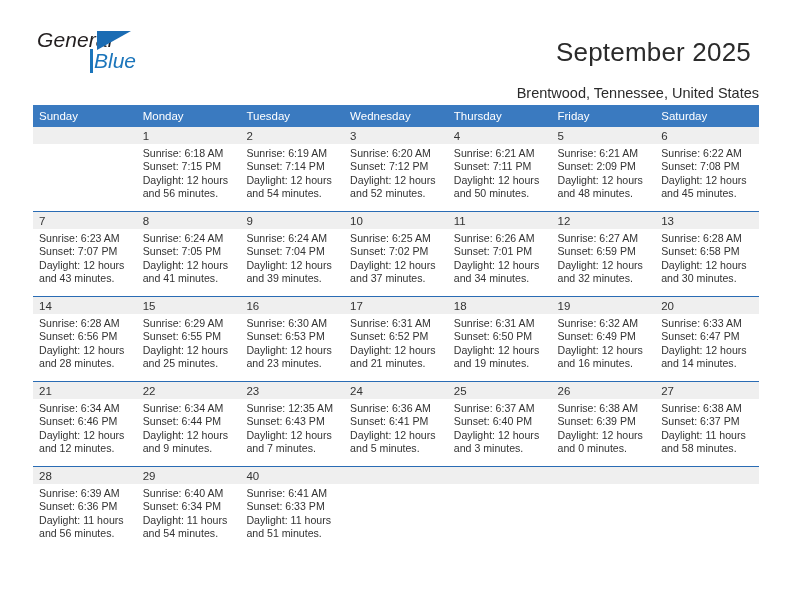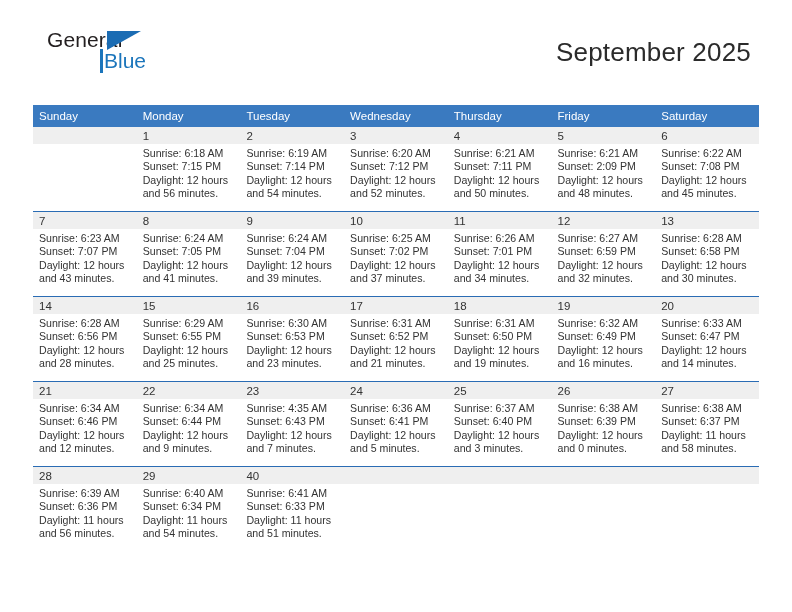--- a/index.html
+++ b/index.html
@@ -24,26 +24,27 @@
   
   .top {
     position: absolute;
     left: 33px;
     top: 28px;
     width: 726px;
     height: 70px;
   }
   .brand {
     position: absolute;
-    left: 12px;
+    left: 2px;
     top: 0;
     width: 210px;
     height: 58px;
     line-height: 1;
     user-select: none;
+    font-style: italic;
   }
   .brand-general {
     position: absolute;
     left: 2px;
     top: 1px;
     font-size: 21px;
     letter-spacing: 0.1px;
     color: #231f20;
     font-family: "Liberation Sans", sans-serif;
   }
@@ -163,20 +164,21 @@
 
     <div class="brand">
       <span class="brand-general">General</span>
       <span class="brand-flag"></span>
       <span class="brand-underline"></span>
       <span class="brand-blue">Blue</span>
     </div>
 
     <div class="titles">
       <h1 class="cal-title">September 2025</h1>
+      <p class="cal-sub">Brentwood, Tennessee, United States</p>
     </div>
 
   </div>
 
   <table class="calendar">
     <thead>
       <tr>
         <th>Sunday</th>
         <th>Monday</th>
         <th>Tuesday</th>
@@ -438,21 +440,21 @@
                 <div>Sunset: 6:44 PM</div>
                 <div>Daylight: 12 hours</div>
                 <div>and 9 minutes.</div>
               </div>
             </div>
           </td>
           <td>
             <div class="cell">
               <div class="daynum-band">23</div>
               <div class="info">
-                <div>Sunrise: 4:35 AM</div>
+                <div>Sunrise: 12:35 AM</div>
                 <div>Sunset: 6:43 PM</div>
                 <div>Daylight: 12 hours</div>
                 <div>and 7 minutes.</div>
               </div>
             </div>
           </td>
           <td>
             <div class="cell">
               <div class="daynum-band">24</div>
               <div class="info">

